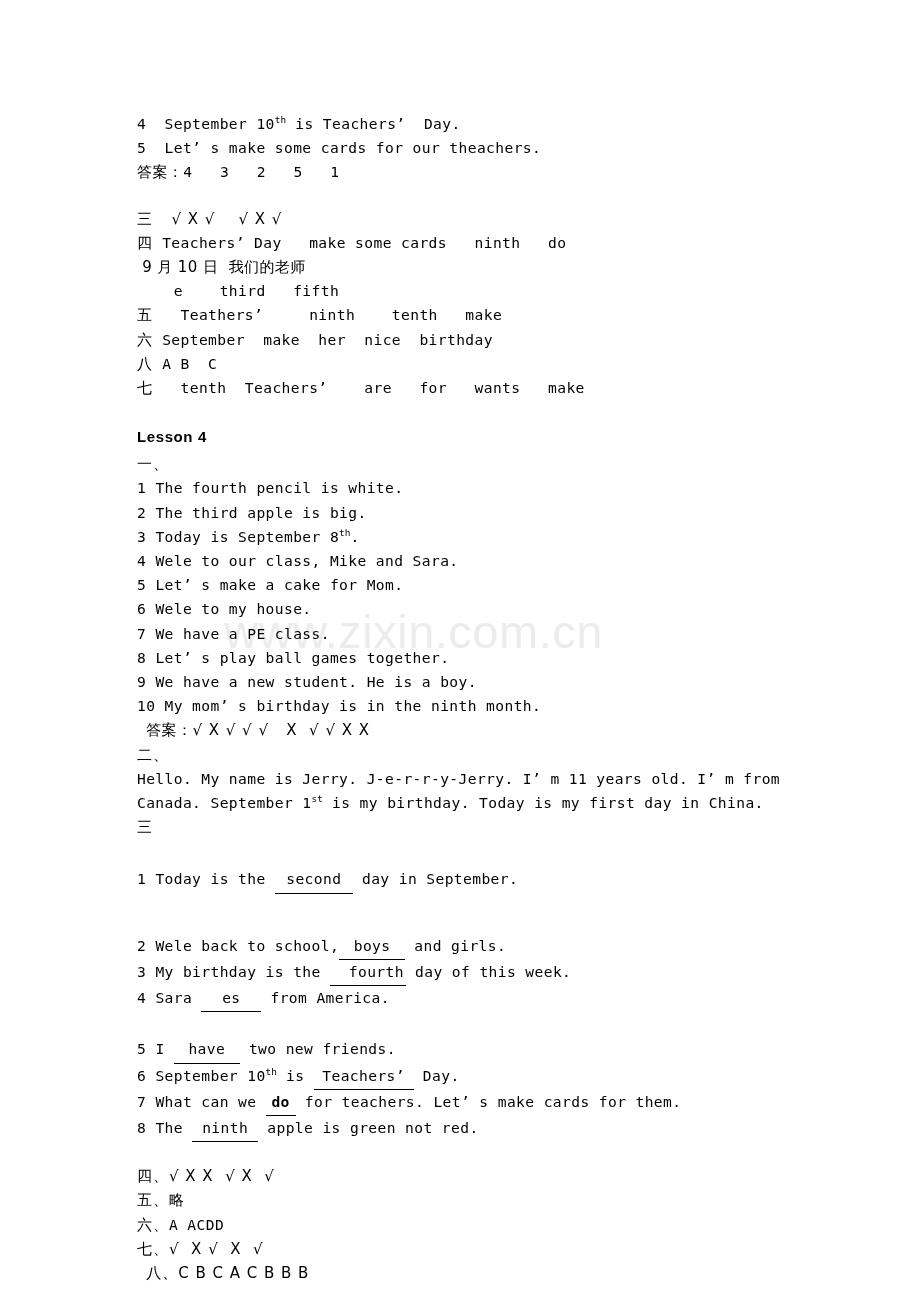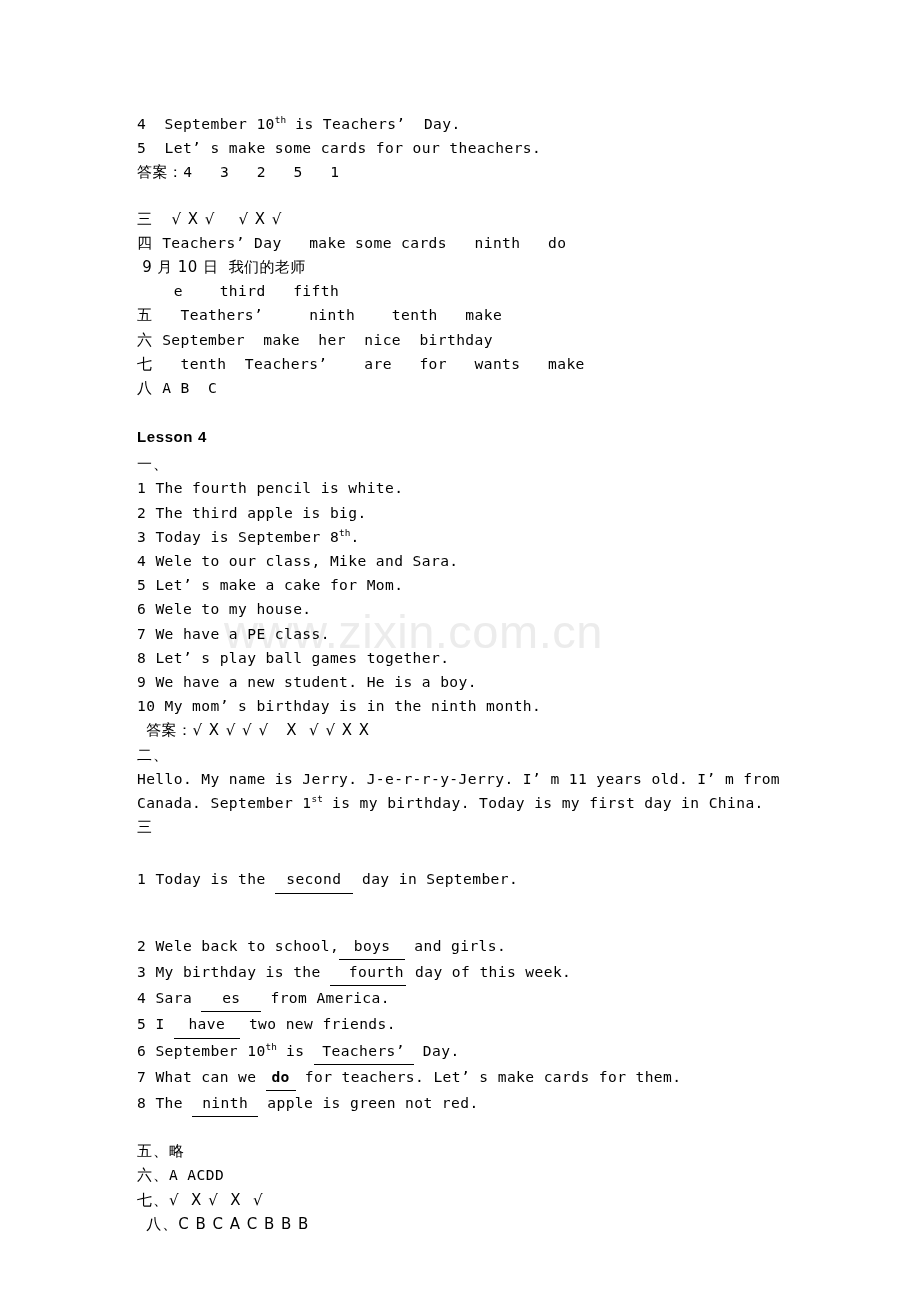--- a/index.html
+++ b/index.html
@@ -91,21 +91,21 @@
     border-bottom: 1.4px solid #000;
     padding: 0 2px 1px 2px;
     display: inline-block;
     text-align: center;
     white-space: pre;
   }
   .b-second { min-width: 74px; margin-top: 28px; }
   .b-boys   { min-width: 62px; margin-top: 40px; }
   .b-fourth { min-width: 72px; text-align: right; }
   .b-es     { min-width: 56px; }
-  .b-have   { min-width: 62px; }
+  .b-have   { min-width: 62px; margin-top: 25px; }
   .b-teachers { min-width: 96px; }
   .b-do     { min-width: 26px; font-weight: bold; }
   .b-ninth  { min-width: 62px; }
 </style>
 </head>
 <body>
 
 <div id="page">
 
   <div id="watermark">www.zixin.com.cn</div>
@@ -125,23 +125,23 @@
     <div class="ln"><span class="mark">四</span> <span>Teachers’ Day   make some cards   ninth   do</span></div>
 
     <div class="ln cjk"><span class="zh"> 9 月 10 日  我们的老师</span></div>
 
     <div class="ln"><span>    e    third   fifth</span></div>
 
     <div class="ln"><span class="mark">五</span> <span>  Teathers’     ninth    tenth   make</span></div>
 
     <div class="ln"><span class="mark">六</span> <span>September  make  her  nice  birthday</span></div>
 
+    <div class="ln"><span class="mark">八</span> <span>A B  C</span></div>
+
     <div class="ln"><span class="mark">七</span> <span>  tenth  Teachers’    are   for   wants   make</span></div>
-
-    <div class="ln"><span class="mark">八</span> <span>A B  C</span></div>
 
     <div class="gap-md"></div>
 
     <h1 class="lesson">Lesson 4</h1>
 
     <div class="ln"><span class="mark">一、</span></div>
 
     <div class="ln"><span>1</span> <span>The fourth pencil is white.</span></div>
     <div class="ln"><span>2</span> <span>The third apple is big.</span></div>
     <div class="ln"><span>3</span> <span>Today is September 8</span><sup>th</sup><span>.</span></div>
@@ -173,19 +173,20 @@
     <div class="ln"><span>5</span> <span>I </span><span class="blank b-have">have</span><span> two new friends.</span></div>
 
     <div class="ln"><span>6</span> <span>September 10</span><sup>th</sup><span> is </span><span class="blank b-teachers">Teachers’</span><span> Day.</span></div>
 
     <div class="ln"><span>7</span> <span>What can we </span><span class="blank b-do">do</span><span> for teachers. Let’ s make cards for them.</span></div>
 
     <div class="ln"><span>8</span> <span>The </span><span class="blank b-ninth">ninth</span><span> apple is green not red.</span></div>
 
     <div class="gap-md"></div>
 
+    <div class="ln"><span class="mark">四、</span><span class="mark">√ X X  √ X  √</span></div>
     <div class="ln"><span class="mark">五、</span><span class="zh">略</span></div>
     <div class="ln"><span class="mark">六、</span><span>A ACDD</span></div>
     <div class="ln"><span class="mark">七、</span><span class="mark">√  X √  X  √</span></div>
     <div class="ln"> <span class="mark">八、</span><span class="mark">C B C A C B B B</span></div>
 
   </div>
 </div>
 
 </body></html>

